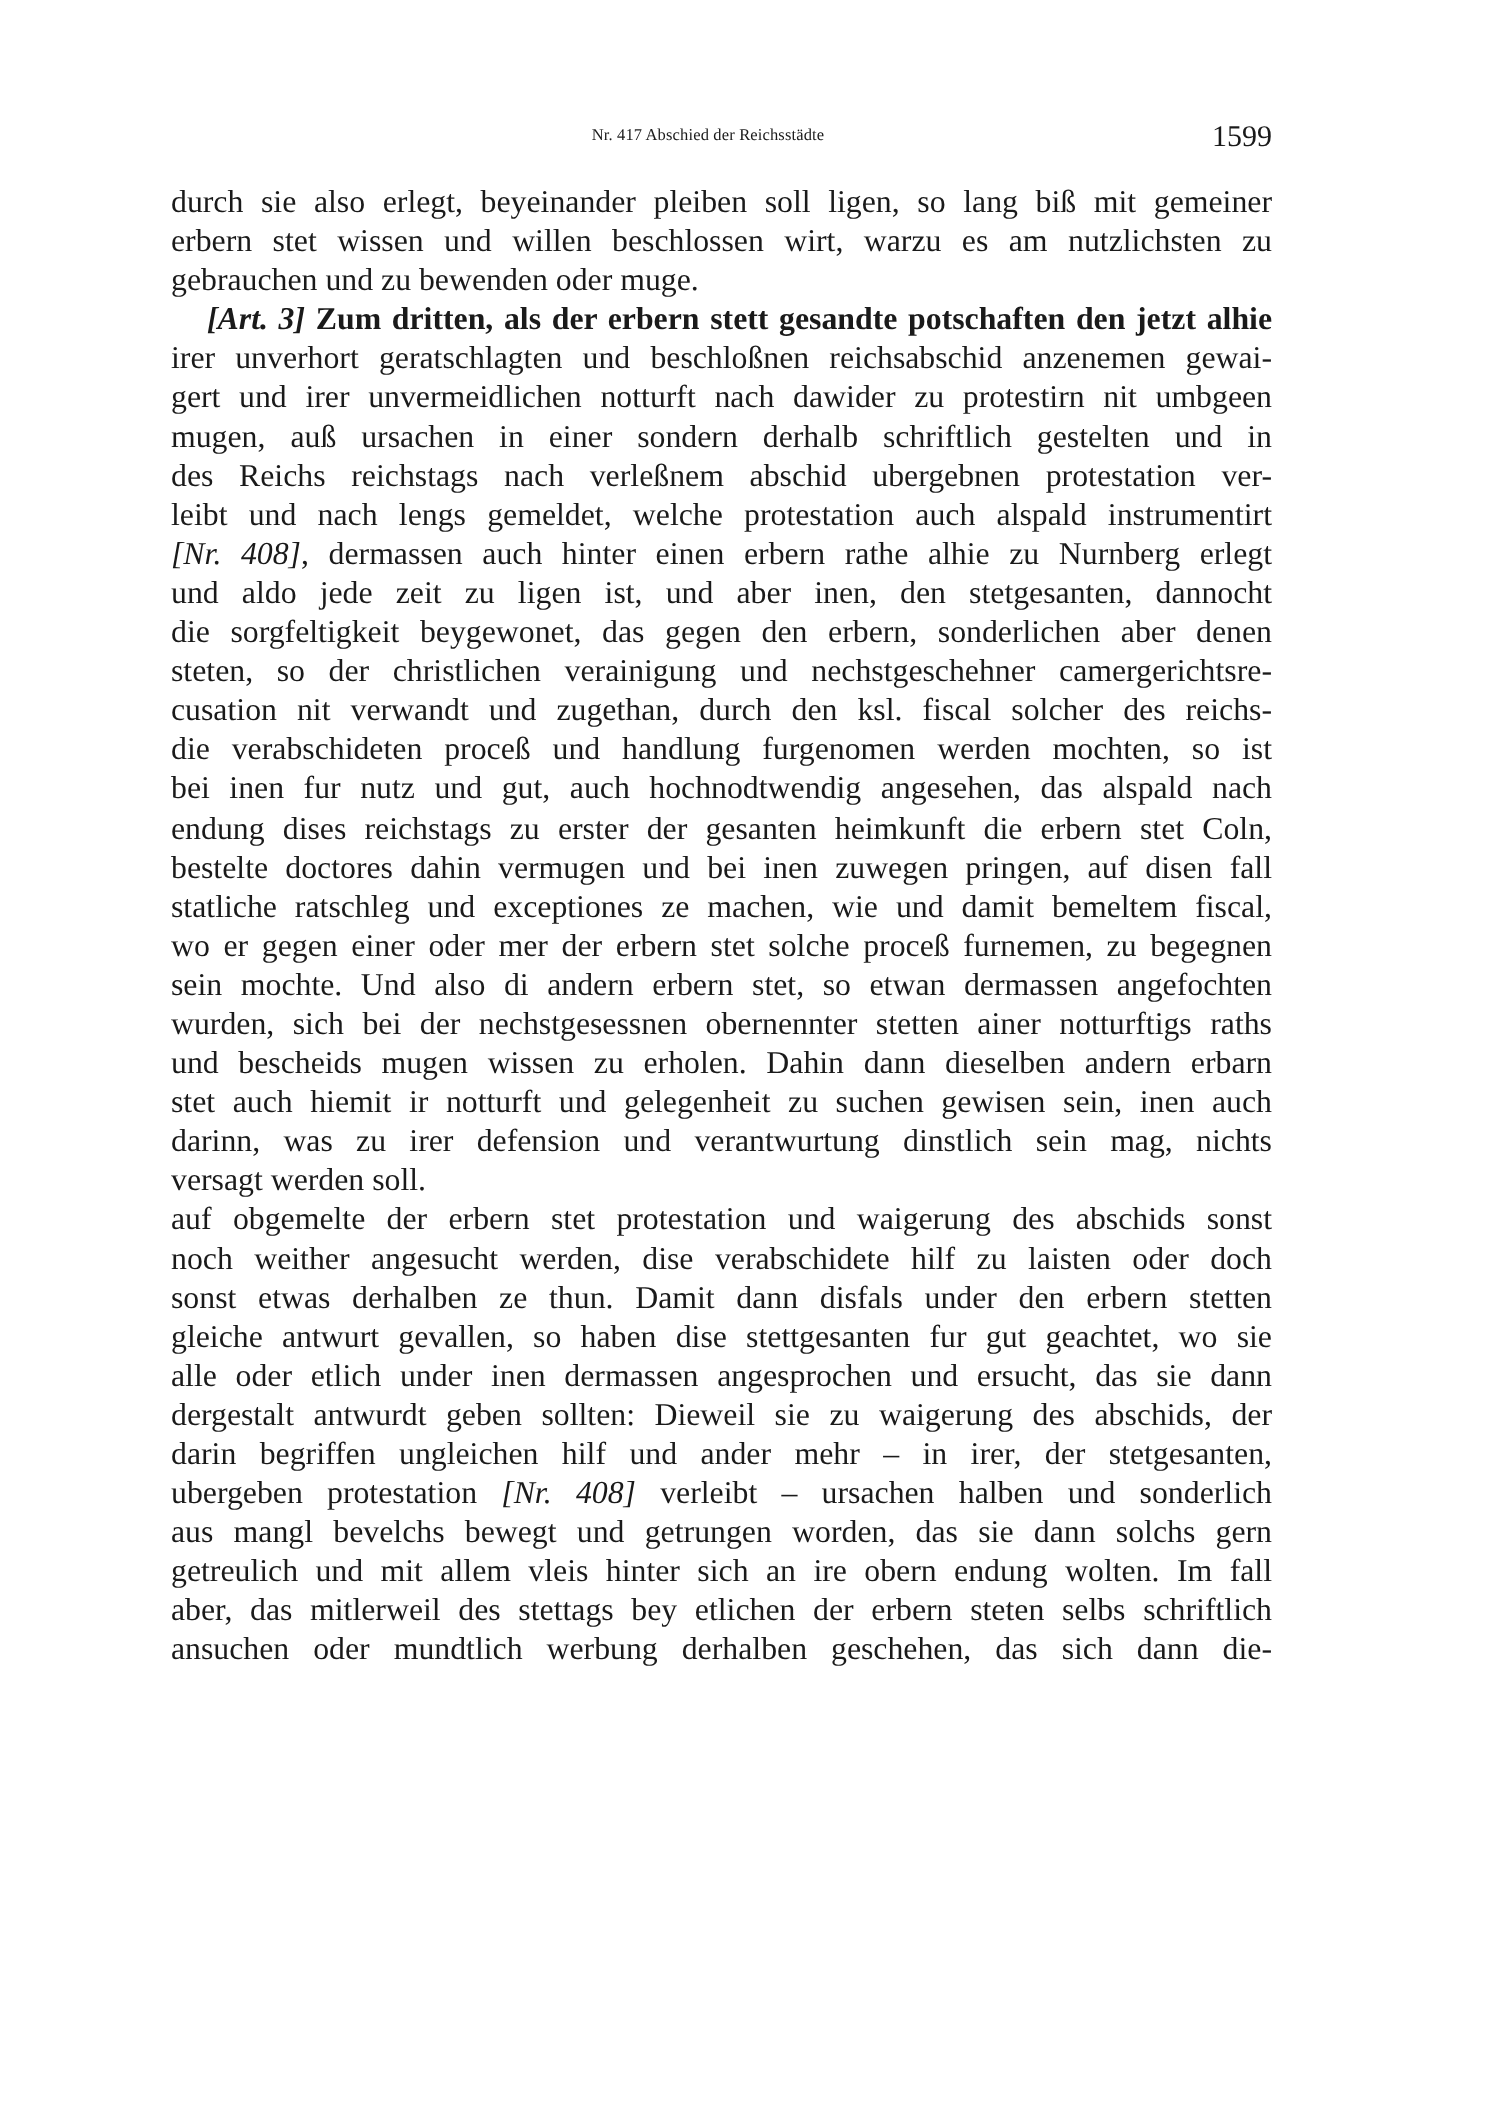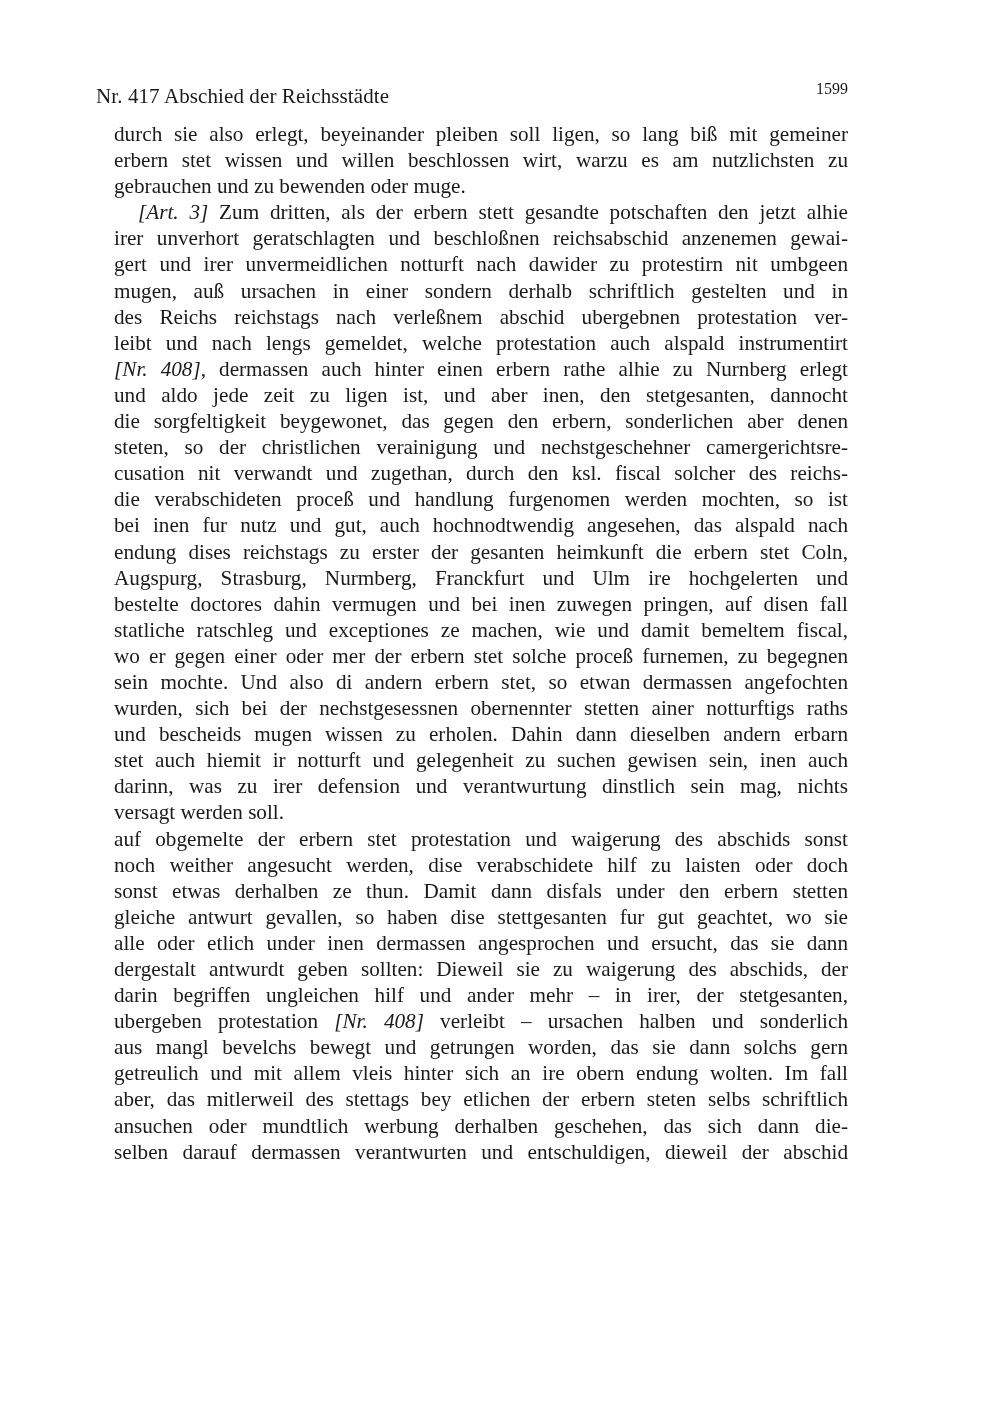--- a/index.html
+++ b/index.html
@@ -19,30 +19,30 @@
       position: absolute;
       top: 80px;
       left: 96px;
       width: 752px;
       height: 28px;
     }
     .running-title {
       position: absolute;
       left: 0;
       right: 0;
-      text-align: left;
-      font-size: 21px;
+      text-align: center;
+      font-size: 11px;
       top: 4px;
       letter-spacing: 0.1px;
     }
     .page-number {
       position: absolute;
       right: 0;
       top: 0;
-      font-size: 16px;
+      font-size: 20px;
     }
     .body-text {
       position: absolute;
       top: 121px;
       left: 96px;
       width: 752px;
       font-size: 21.2px;
       line-height: 26.1px;
     }
     .line {
@@ -51,20 +51,21 @@
       white-space: nowrap;
       text-align: justify;
       text-align-last: justify;
       margin-left: 18px;
     }
     .line.last {
       text-align-last: left;
     }
     .line.indent {
       padding-left: 24px;
+      font-weight: bold;
     }
     .ital {
       font-style: italic;
     }
   </style>
 </head>
 <body>
 
 <div class="page-header">
   <div class="running-title">Nr. 417 Abschied der Reichsstädte</div>
@@ -82,21 +83,20 @@
     <div class="line"><span>des Reichs reichstags nach verleßnem abschid ubergebnen protestation ver-</span></div>
     <div class="line"><span>leibt und nach lengs gemeldet, welche protestation auch alspald instrumentirt</span></div>
     <div class="line"><span class="ital">[Nr. 408]</span><span>, dermassen auch hinter einen erbern rathe alhie zu Nurnberg erlegt</span></div>
     <div class="line"><span>und aldo jede zeit zu ligen ist, und aber inen, den stetgesanten, dannocht</span></div>
     <div class="line"><span>die sorgfeltigkeit beygewonet, das gegen den erbern, sonderlichen aber denen</span></div>
     <div class="line"><span>steten, so der christlichen verainigung und nechstgeschehner camergerichtsre-</span></div>
     <div class="line"><span>cusation nit verwandt und zugethan, durch den ksl. fiscal solcher des reichs-</span></div>
     <div class="line"><span>die verabschideten proceß und handlung furgenomen werden mochten, so ist</span></div>
     <div class="line"><span>bei inen fur nutz und gut, auch hochnodtwendig angesehen, das alspald nach</span></div>
     <div class="line"><span>endung dises reichstags zu erster der gesanten heimkunft die erbern stet Coln,</span></div>
-    <div class="line"><span>Augspurg, Strasburg, Nurmberg, Franckfurt und Ulm ire hochgelerten und</span></div>
     <div class="line"><span>bestelte doctores dahin vermugen und bei inen zuwegen pringen, auf disen fall</span></div>
     <div class="line"><span>statliche ratschleg und exceptiones ze machen, wie und damit bemeltem fiscal,</span></div>
     <div class="line"><span>wo er gegen einer oder mer der erbern stet solche proceß furnemen, zu begegnen</span></div>
     <div class="line"><span>sein mochte. Und also di andern erbern stet, so etwan dermassen angefochten</span></div>
     <div class="line"><span>wurden, sich bei der nechstgesessnen obernennter stetten ainer notturftigs raths</span></div>
     <div class="line"><span>und bescheids mugen wissen zu erholen. Dahin dann dieselben andern erbarn</span></div>
     <div class="line"><span>stet auch hiemit ir notturft und gelegenheit zu suchen gewisen sein, inen auch</span></div>
     <div class="line"><span>darinn, was zu irer defension und verantwurtung dinstlich sein mag, nichts</span></div>
     <div class="line last"><span>versagt werden soll.</span></div>
     <div class="line"><span>auf obgemelte der erbern stet protestation und waigerung des abschids sonst</span></div>
@@ -104,14 +104,13 @@
     <div class="line"><span>sonst etwas derhalben ze thun. Damit dann disfals under den erbern stetten</span></div>
     <div class="line"><span>gleiche antwurt gevallen, so haben dise stettgesanten fur gut geachtet, wo sie</span></div>
     <div class="line"><span>alle oder etlich under inen dermassen angesprochen und ersucht, das sie dann</span></div>
     <div class="line"><span>dergestalt antwurdt geben sollten: Dieweil sie zu waigerung des abschids, der</span></div>
     <div class="line"><span>darin begriffen ungleichen hilf und ander mehr – in irer, der stetgesanten,</span></div>
     <div class="line"><span>ubergeben protestation </span><span class="ital">[Nr. 408]</span><span> verleibt – ursachen halben und sonderlich</span></div>
     <div class="line"><span>aus mangl bevelchs bewegt und getrungen worden, das sie dann solchs gern</span></div>
     <div class="line"><span>getreulich und mit allem vleis hinter sich an ire obern endung wolten. Im fall</span></div>
     <div class="line"><span>aber, das mitlerweil des stettags bey etlichen der erbern steten selbs schriftlich</span></div>
     <div class="line"><span>ansuchen oder mundtlich werbung derhalben geschehen, das sich dann die-</span></div>
-    <div class="line"><span>selben darauf dermassen verantwurten und entschuldigen, dieweil der abschid</span></div>
   </div>
 
 </body></html>

